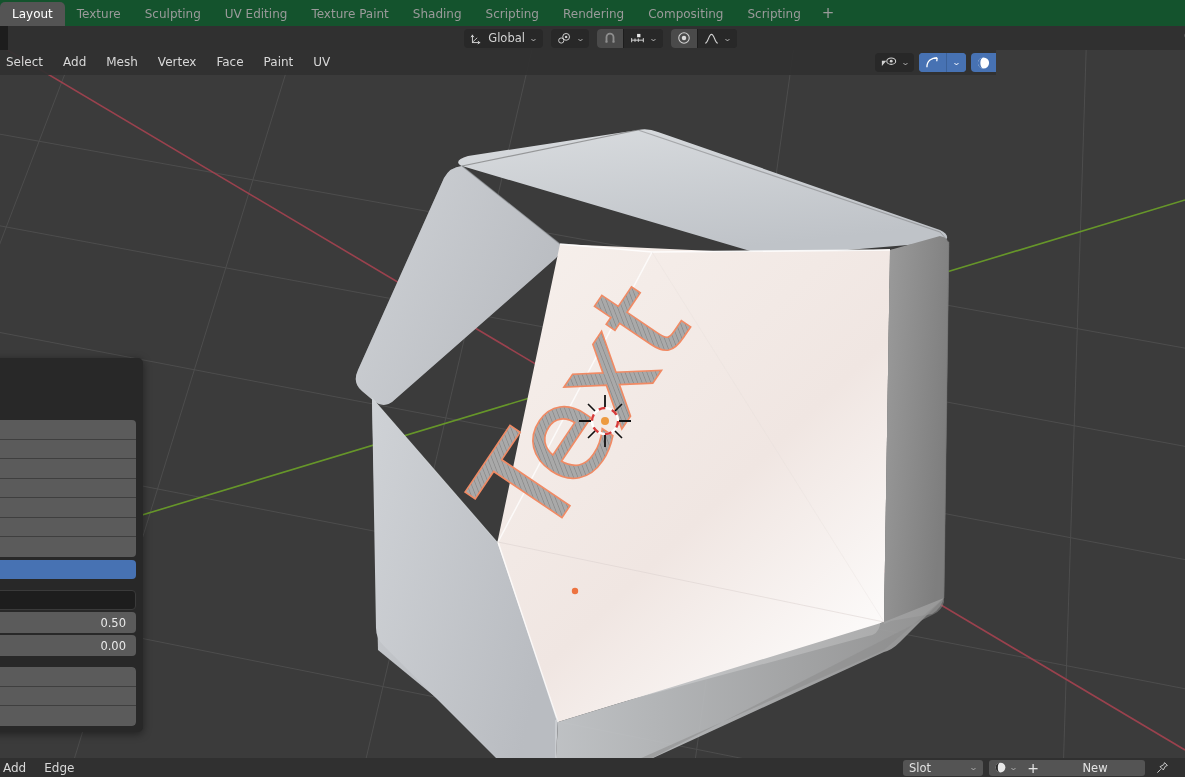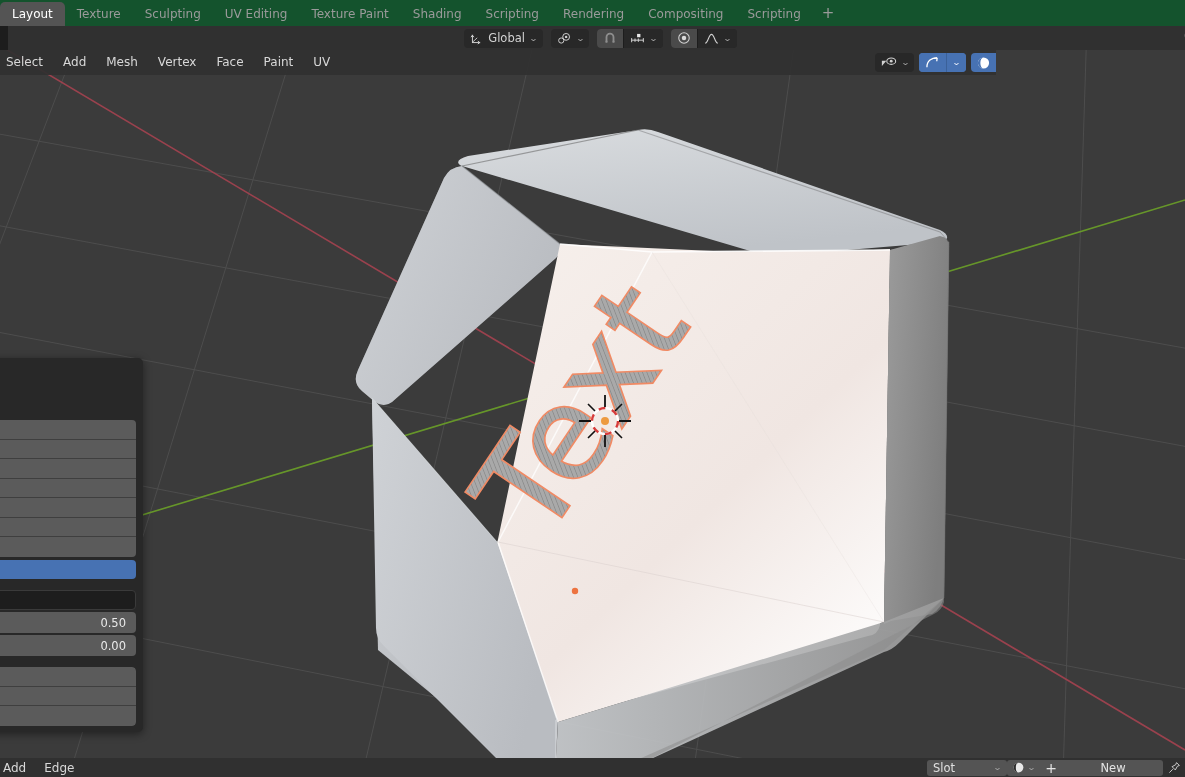--- a/index.html
+++ b/index.html
@@ -118,21 +118,21 @@
   }
 
   
   .bottombar {
     position: absolute; left: 0; bottom: 0; width: 1185px; height: 19px;
     background: #303030;
     display: flex; align-items: center;
     z-index: 7;
   }
   .bmenu { font-size: 12px; color: #d8d8d8; padding: 0 9px; white-space: nowrap; }
-  .bgrp { display: flex; align-items: center; margin-left: auto; padding-right: 0; }
+  .bgrp { display: flex; align-items: center; margin-left: auto; gap: 6px; padding-right: 12px; }
   .bsel {
     display: flex; align-items: center; justify-content: space-between;
     width: 80px; height: 16px; background: #545454; border-radius: 3px;
     padding: 0 6px; font-size: 11.5px; color: #e0e0e0;
   }
   .bmat {
     display: flex; align-items: center; height: 16px;
     background: #545454; border-radius: 3px; overflow: hidden;
   }
   .bmat .seg {

